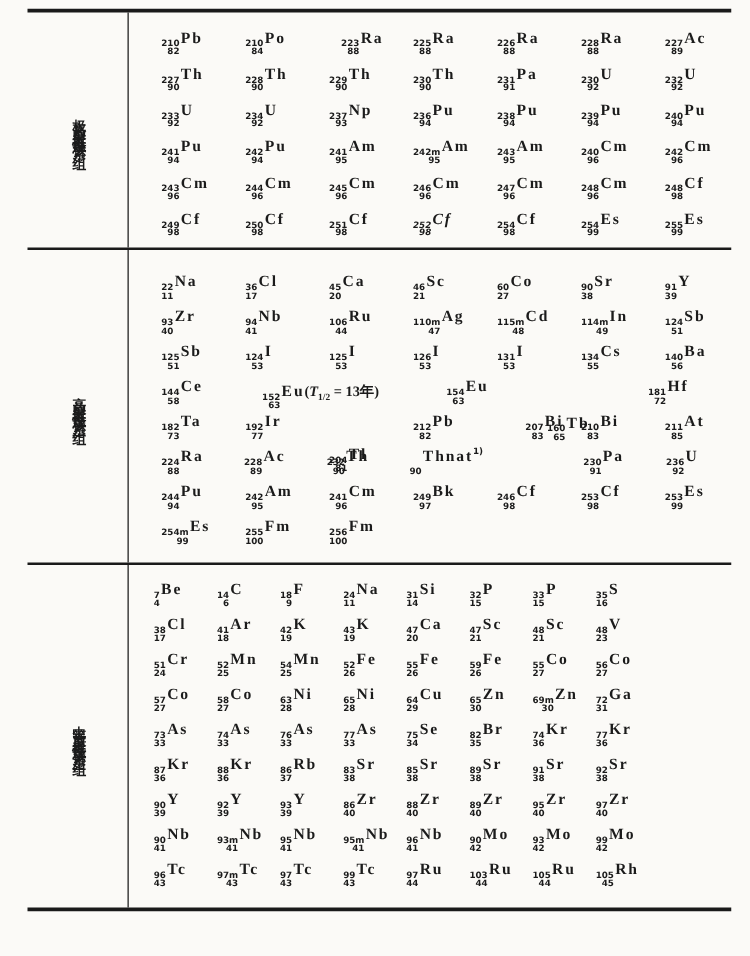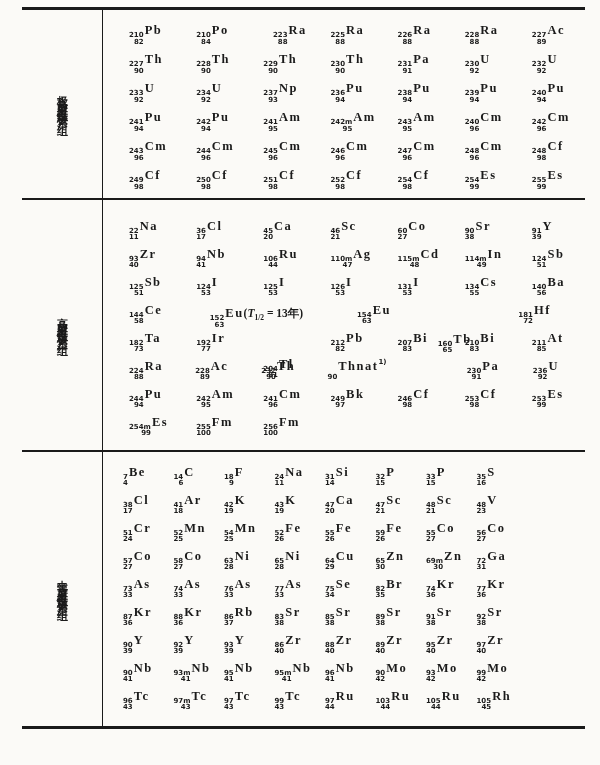--- a/index.html
+++ b/index.html
@@ -278,21 +278,21 @@
                   <span class="a">250</span>
                   <span class="z">98</span>
                 </span><span class="sym">Cf</span></span>
             </div>
             <div class="cell" style="flex: 1 1 0px;">
               <span class="iso"><span class="pre">
                   <span class="a">251</span>
                   <span class="z">98</span>
                 </span><span class="sym">Cf</span></span>
             </div>
-            <div class="cell" style="flex: 1 1 0px;">
+            <div class="cell" style="flex: 1 1 0px; font-style: italic;">
               <span class="iso"><span class="pre">
                   <span class="a">252</span>
                   <span class="z">98</span>
                 </span><span class="sym">Cf</span></span>
             </div>
             <div class="cell" style="flex: 1 1 0px;">
               <span class="iso"><span class="pre">
                   <span class="a">254</span>
                   <span class="z">98</span>
                 </span><span class="sym">Cf</span></span>
@@ -500,21 +500,21 @@
                   <span class="a">204</span>
                   <span class="z">81</span>
                 </span><span class="sym">Tl</span></span>
             </div>
             <div class="cell" style="flex: 1 1 0px;">
               <span class="iso"><span class="pre">
                   <span class="a">212</span>
                   <span class="z">82</span>
                 </span><span class="sym">Pb</span></span>
             </div>
-            <div class="cell" style="flex: 1 1 0px;">
+            <div class="cell" style="flex: 1 1 0px; justify-content: flex-end;">
               <span class="iso"><span class="pre">
                   <span class="a">207</span>
                   <span class="z">83</span>
                 </span><span class="sym">Bi</span></span>
             </div>
             <div class="cell" style="flex: 1 1 0px;">
               <span class="iso"><span class="pre">
                   <span class="a">210</span>
                   <span class="z">83</span>
                 </span><span class="sym">Bi</span></span>

